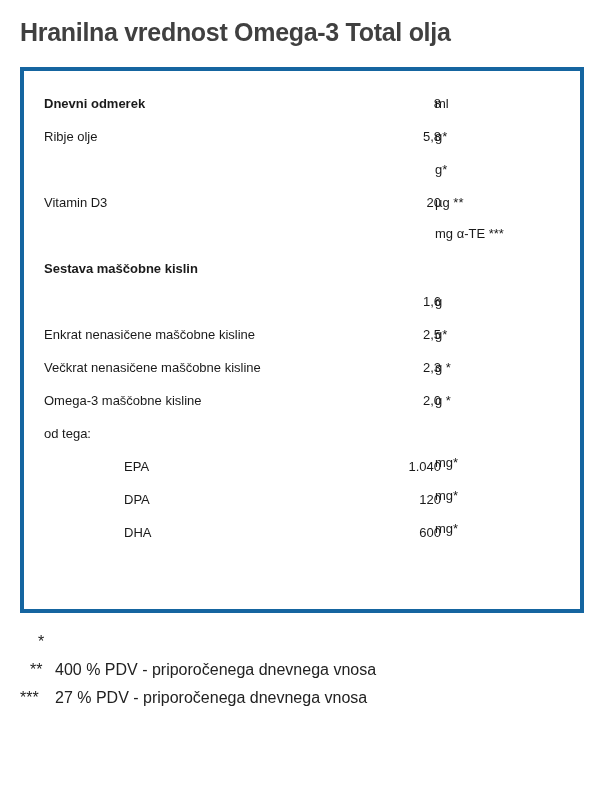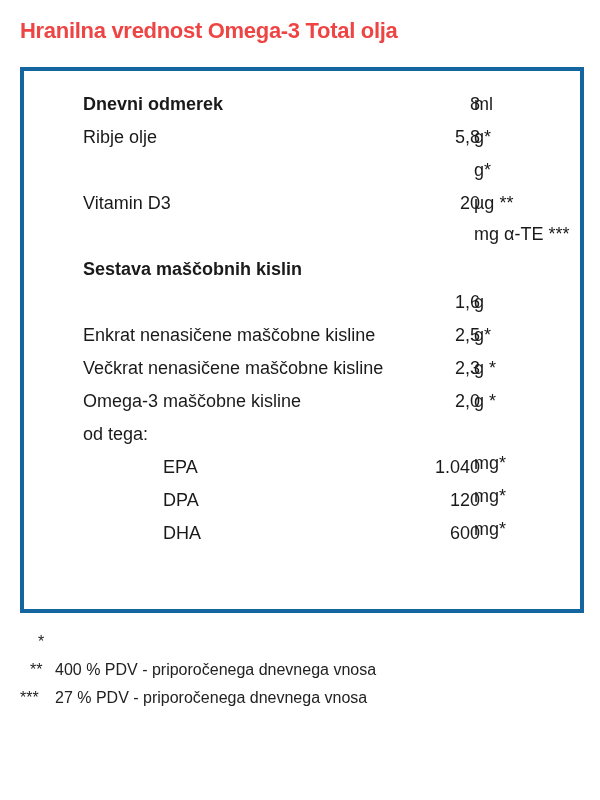--- a/index.html
+++ b/index.html
@@ -1,24 +1,24 @@
 <!DOCTYPE html>
 <html><head>
 <meta charset="utf-8">
 <style>
   html, body { margin:0; padding:0; background:#ffffff; }
   body { width:600px; height:800px; position:relative; overflow:hidden;
          font-family:"DejaVu Sans", sans-serif; color:#1a1a1a; }
   .title { position:absolute; left:20px; top:18px; margin:0;
            font-family:"Liberation Sans", sans-serif; font-weight:bold;
-           font-size:22px; color:#ef4444; letter-spacing:-0.3px; white-space:nowrap; }
+           font-size:25px; color:#404040; letter-spacing:-0.3px; white-space:nowrap; }
   .box { position:absolute; left:20px; top:67px; width:556px; height:538px;
          border:4px solid #1565a0; box-sizing:content-box; }
   .row { position:absolute; left:20px; height:30px; line-height:30px;
-         font-family:"Liberation Sans", sans-serif; font-size:18px; white-space:nowrap;margin-left:39px; }
+         font-family:"Liberation Sans", sans-serif; font-size:13px; white-space:nowrap; }
   .row .label { position:absolute; left:0; top:0; }
   .row .value { position:absolute; right:0; top:0; text-align:right; }
   .bold { font-weight:bold; }
   .indent .label { left:80px; }
   .notes { position:absolute; left:0; top:630px; width:450px;
            font-family:"Liberation Sans", sans-serif; font-size:16px; color:#222; }
   .note { position:absolute; height:24px; line-height:24px; white-space:nowrap; }
   .note .mark { position:absolute; right:0; text-align:right; }
   .note .text { position:absolute; left:0; }
 </style>
@@ -45,21 +45,21 @@
 
   <div class="row" style="top:117px;width:397px;">
     <span class="label">Vitamin D3</span>
     <span class="value">20</span>
   </div>
   <span class="row" style="top:117px;left:411px;">µg **</span>
 
   <span class="row" style="top:148px;left:411px;">mg α-TE ***</span>
 
   <div class="row bold" style="top:183px;width:397px;">
-    <span class="label">Sestava maščobnih kislin</span>
+    <span class="label">Sestava maščobne kislin</span>
   </div>
 
   <div class="row" style="top:216px;width:397px;">
     <span class="value">1,6</span>
   </div>
   <span class="row" style="top:216px;left:411px;">g</span>
 
   <div class="row" style="top:249px;width:397px;">
     <span class="label">Enkrat nenasičene maščobne kisline</span>
     <span class="value">2,5</span>

